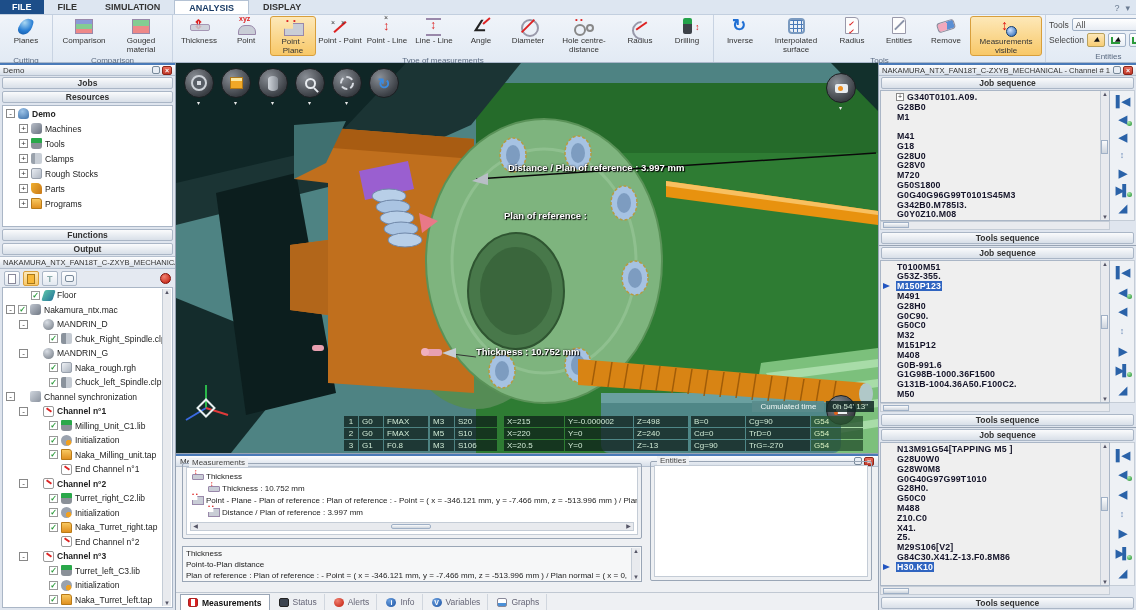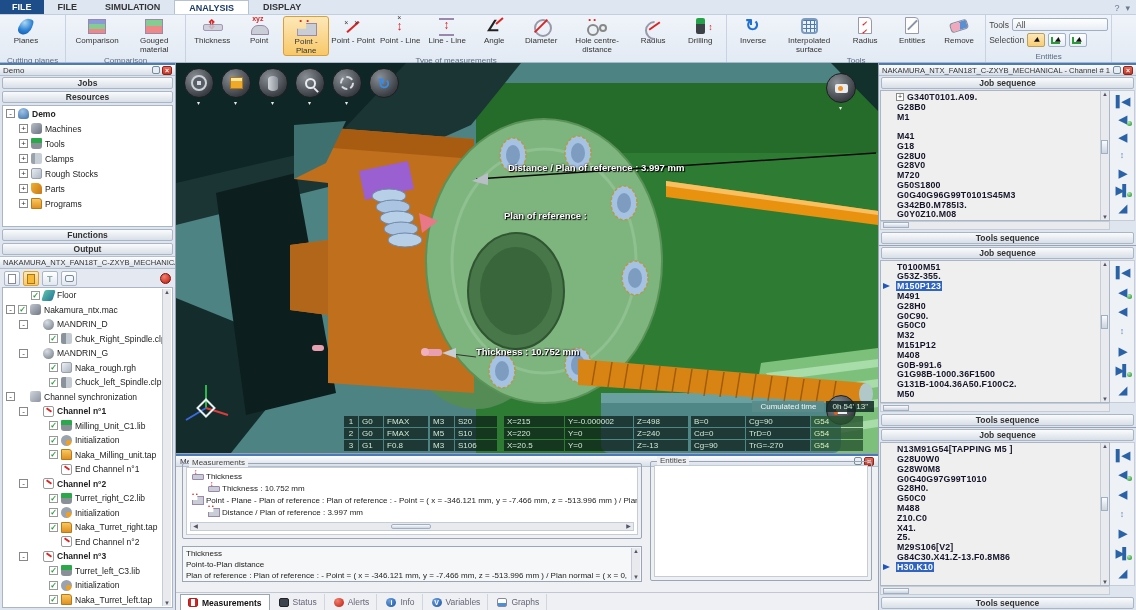--- a/index.html
+++ b/index.html
@@ -343,20 +343,24 @@
               <span class="ric">
                 <i class="ic-page ent" style="display:block"></i>
               </span>
               <span class="rlabel">Entities</span>
             </div>
           <div class="rbtn">
               <span class="ric">
                 <i class="ic-remove" style="display:block"></i>
               </span>
               <span class="rlabel">Remove</span>
+            </div>
+          <div class="rbtn w70 active">
+              <span class="ric ic-measvis"></span>
+              <span class="rlabel">Measurements visible</span>
             </div>
         </div>
         <div class="gcap">Tools</div>
       </div>
       <div class="rgroup">
         <div style="flex:1">
           <div class="fieldrow">
             <span>Tools</span>
             <span class="fsel" style="width:96px">
                 <span>All</span>

